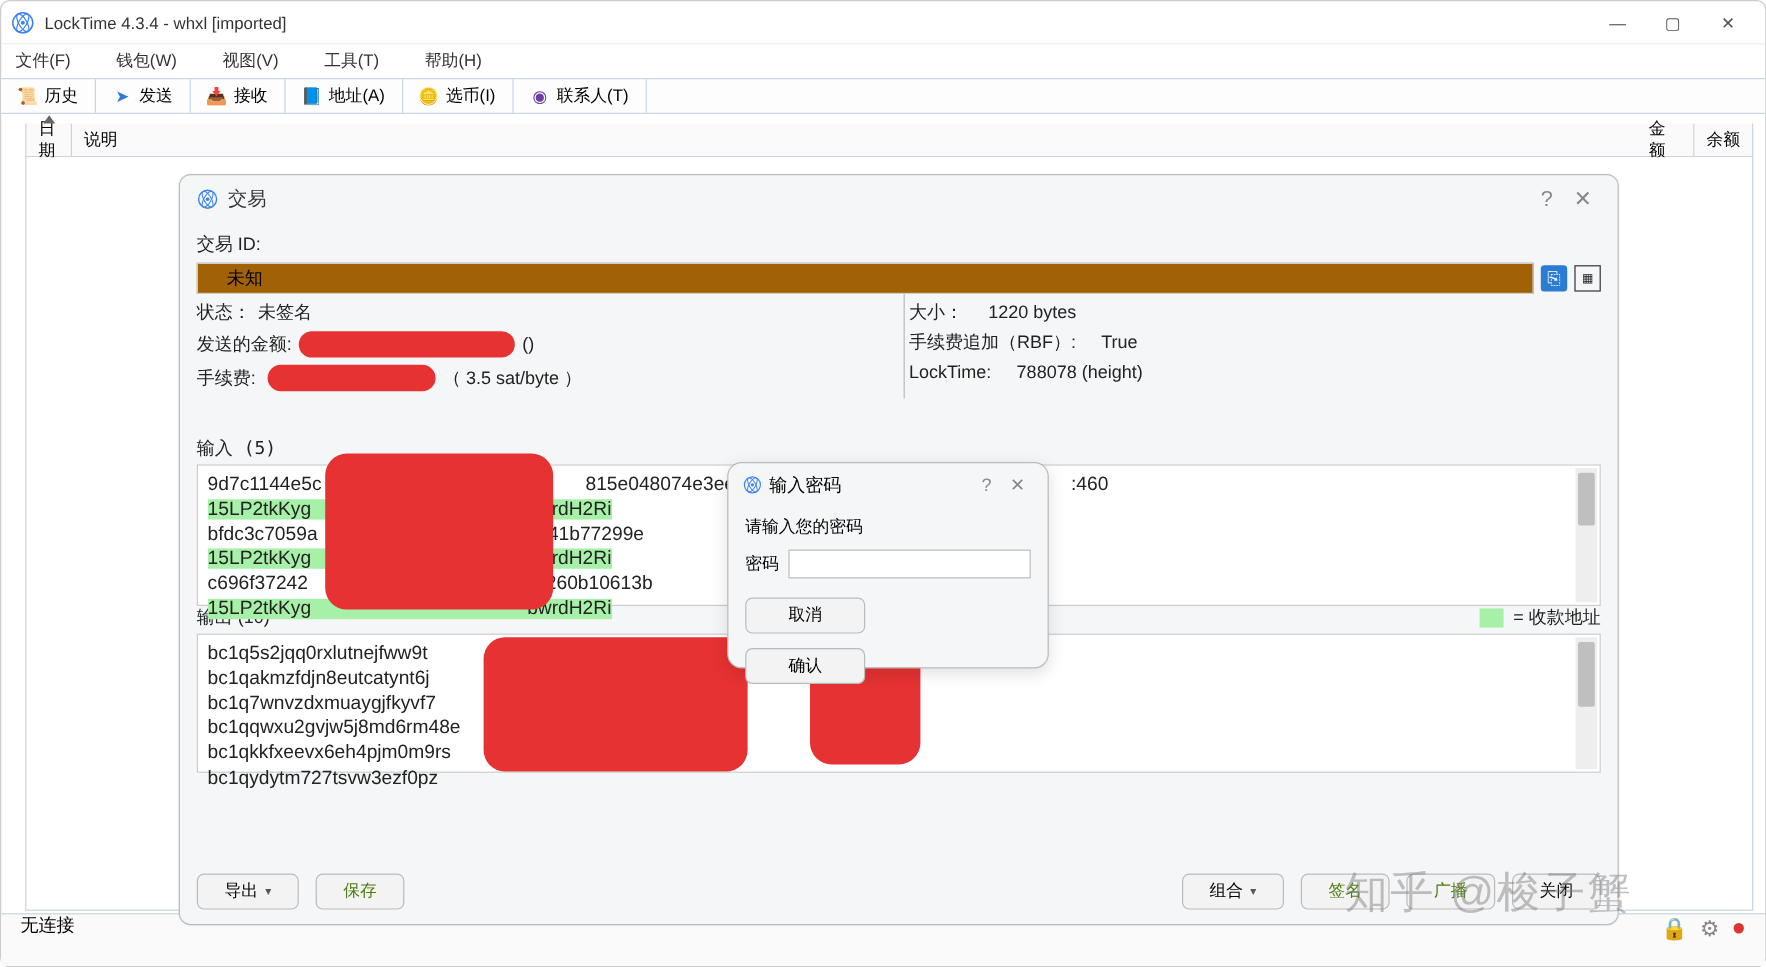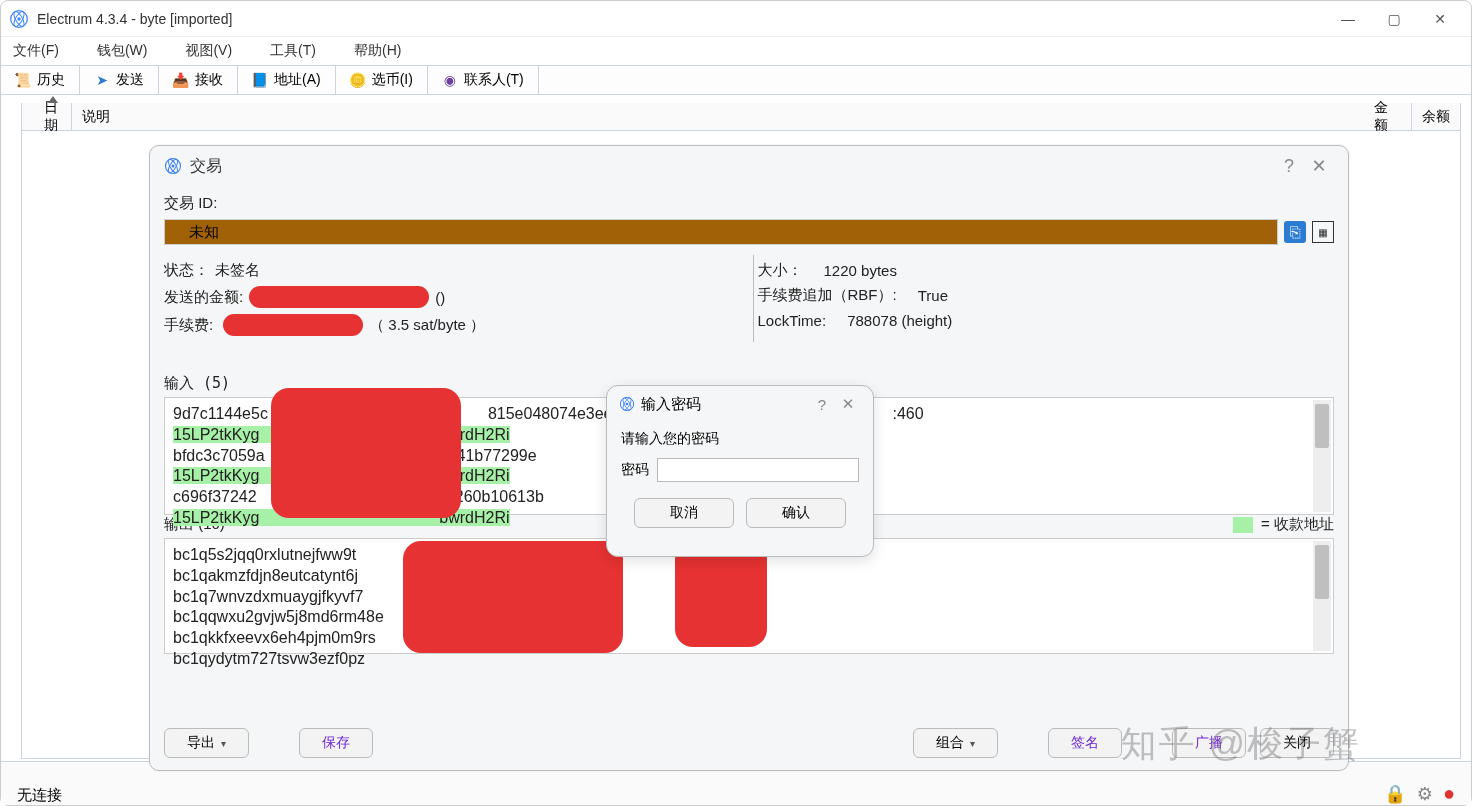--- a/index.html
+++ b/index.html
@@ -12,51 +12,51 @@
 .titlebar .title { font-size: 14px; color: #333; flex: 1; }
 .titlebar .winbtn { width: 46px; height: 30px; display: flex; align-items: center; justify-content: center; color: #555; font-size: 14px; cursor: pointer; }
 
 .menubar { height: 28px; display: flex; align-items: center; padding: 0 8px; font-size: 14px; color: #333; gap: 30px; }
 .menubar .menuitem { padding: 2px 4px; cursor: pointer; }
 
 .toolbar { height: 30px; display: flex; align-items: center; border: 1px solid #c9d4e0; border-left: none; border-right: none; background: #fdfdfd; font-size: 14px; }
 .toolbar .tbitem { display: flex; align-items: center; gap: 6px; padding: 0 14px; height: 100%; border-right: 1px solid #c9d4e0; cursor: pointer; }
 .toolbar .tbitem .icon { width: 16px; height: 16px; display: inline-flex; align-items: center; justify-content: center; font-size: 14px; }
 
-.columns-header { height: 28px; display: flex; border: 1px solid #c9d4e0; border-top: none; background: #fafafa; font-size: 14px; align-items: flex-end; margin: 8px 10px 0 20px; padding-left: 12px; }
+.columns-header { height: 28px; display: flex; border: 1px solid #c9d4e0; border-top: none; background: #fafafa; font-size: 14px; align-items: flex-end; margin: 8px 10px 0 20px; }
 .columns-header .col { padding: 0 10px; border-right: 1px solid #c9d4e0; height: 100%; display: flex; align-items: center; }
 .columns-header .col.date { width: 38px; position: relative; }
 .columns-header .col.date::before { content: ""; position: absolute; left: 14px; top: -7px; width: 0; height: 0; border-left: 5px solid transparent; border-right: 5px solid transparent; border-bottom: 7px solid #666; }
 .columns-header .col.desc { flex: 1; border-right: none; }
 .columns-header .col.amt { width: 48px; }
 .columns-header .col.bal { width: 48px; border-right: none; }
 
 .main-area { position: absolute; left: 20px; right: 10px; top: 130px; bottom: 46px; border: 1px solid #c9d4e0; border-top: none; background: #fff; }
 
-.statusbar { position: absolute; bottom: 0; left: 0; right: 0; height: 44px; border-top: 1px solid #c9d4e0; display: flex; align-items: flex-end; padding: 0 16px; font-size: 15px; background: #fafafa; }
+.statusbar { position: absolute; bottom: 0; left: 0; right: 0; height: 44px; border-top: 1px solid #c9d4e0; display: flex; align-items: flex-start; padding: 0 16px; font-size: 15px; background: #fafafa; }
 .statusbar .status-text { flex: 1; }
 .statusbar .status-icons { display: flex; gap: 10px; align-items: center; }
 .statusbar .status-icons span { font-size: 18px; }
 
 
 .tx-dialog { position: absolute; left: 148px; top: 144px; width: 1200px; height: 626px; background: #f5f6f7; border: 1px solid #bdbdbd; border-radius: 10px; box-shadow: 0 0 0 1px rgba(0,0,0,0.03); }
 .tx-dialog .dlg-title { height: 40px; display: flex; align-items: center; padding: 0 14px; font-size: 16px; color: #333; }
 .tx-dialog .dlg-title .logo { width: 18px; height: 18px; margin-right: 8px; }
 .tx-dialog .dlg-title .spacer { flex: 1; }
 .tx-dialog .dlg-title .dlgbtn { width: 30px; text-align: center; color: #888; font-size: 18px; cursor: pointer; }
 
 .tx-body { padding: 8px 14px 14px 14px; font-size: 15px; color: #222; position: relative; }
 .tx-body .label-row { margin-bottom: 6px; }
 .txid-input { width: 100%; display: flex; align-items: center; gap: 6px; }
 .txid-input input { flex: 1; height: 26px; border: 1px solid #ccc; padding: 0 24px; font-size: 15px; background: #a16207; }
 .txid-input .iconbtn { width: 22px; height: 22px; display: flex; align-items: center; justify-content: center; cursor: pointer; }
 .copy-icon { background: #2b7cd3; color: #fff; border-radius: 3px; font-size: 14px; }
 .qr-icon { border: 1px solid #333; font-size: 10px; }
 
-.details-grid { display: flex; margin-top: 10px; gap: 0; }
+.details-grid { display: flex; gap: 0; }
 .details-col { flex: 1; position: relative; }
 .details-col.left { border-right: 1px solid #bbb; padding-right: 12px; }
 .details-col.right { padding-left: 4px; }
 .detail-line { margin: 6px 0; font-size: 15px; display: flex; align-items: center; gap: 6px; font-family: "Microsoft YaHei", monospace; }
 
 .redact { display: inline-block; background: #e63232; border-radius: 14px; height: 22px; }
 .redact.w1 { width: 180px; }
 .redact.w2 { width: 140px; margin-left: 4px; }
 
 .inputs-label { margin-top: 32px; font-size: 15px; font-family: monospace; }
@@ -73,34 +73,34 @@
 .io-line .trail { margin-left: 8px; }
 
 .redact-block { position: absolute; background: #e63232; border-radius: 14px; }
 
 .outputs-header { display: flex; align-items: center; font-size: 15px; font-family: monospace; }
 .outputs-header .legend { margin-left: auto; display: flex; align-items: center; gap: 8px; font-family: "Microsoft YaHei"; }
 .legend-swatch { width: 20px; height: 16px; background: #a7f0a7; border: 0; }
 
 .dlg-buttons { position: absolute; bottom: 12px; left: 14px; right: 14px; display: flex; gap: 14px; align-items: center; }
 .dlg-buttons .btn { height: 30px; padding: 0 22px; border: 1px solid #bbb; border-radius: 6px; background: #f3f3f3; font-size: 14px; cursor: pointer; display: flex; align-items: center; gap: 6px; }
-.dlg-buttons .btn.disabled { color: #6d28d9; margin-left: 36px; }
+.dlg-buttons .btn.disabled { color: #4d7c0f; }
 .dlg-buttons .spacer { flex: 1; }
 .chev { font-size: 10px; color: #555; }
 
 
 .pwd-dialog { position: absolute; left: 605px; top: 384px; width: 268px; height: 172px; background: #f5f6f7; border: 1px solid #bbb; border-radius: 12px; box-shadow: 0 4px 14px rgba(0,0,0,0.12); z-index: 100; }
 .pwd-dialog .dlg-title { height: 36px; display: flex; align-items: center; padding: 0 12px; font-size: 15px; }
 .pwd-dialog .dlg-title .logo { width: 16px; height: 16px; margin-right: 6px; }
 .pwd-dialog .dlg-title .spacer { flex: 1; }
 .pwd-dialog .dlg-title .dlgbtn { width: 26px; text-align: center; color: #888; cursor: pointer; }
 .pwd-body { padding: 8px 14px; font-size: 14px; }
 .pwd-row { display: flex; align-items: center; gap: 8px; margin-top: 10px; }
 .pwd-row input { flex: 1; height: 24px; border: 1px solid #bbb; padding: 0 4px; }
-.pwd-buttons { display: flex; gap: 12px; justify-content: center; margin-top: 16px; }
+.pwd-buttons { display: flex; gap: 12px; justify-content: center; margin-top: 16px; flex-direction: column; }
 .pwd-buttons .btn { height: 30px; width: 100px; border: 1px solid #bbb; border-radius: 6px; background: #f3f3f3; font-size: 14px; cursor: pointer; }
 
 .electrum-logo { display: inline-block; }
 .electrum-logo svg { width: 100%; height: 100%; }
 
 .watermark { position: absolute; right: 110px; bottom: 36px; font-size: 36px; color: rgba(120,120,120,0.45); font-weight: 500; pointer-events: none; letter-spacing: 2px; }
 </style>
 </head>
 <body>
 
@@ -108,21 +108,21 @@
 
   <div class="titlebar">
     <span class="electrum-logo logo">
       <svg viewBox="0 0 24 24">
           <circle cx="12" cy="12" r="10" fill="none" stroke="#3b82f6" stroke-width="1.5"></circle>
           <ellipse cx="12" cy="12" rx="10" ry="4" fill="none" stroke="#3b82f6" stroke-width="1.2" transform="rotate(60 12 12)"></ellipse>
           <ellipse cx="12" cy="12" rx="10" ry="4" fill="none" stroke="#3b82f6" stroke-width="1.2" transform="rotate(-60 12 12)"></ellipse>
           <circle cx="12" cy="12" r="2" fill="#3b82f6"></circle>
         </svg>
     </span>
-    <span class="title">Electrum 4.3.4  -  byte  [imported]</span>
+    <span class="title">LockTime 4.3.4  -  whxl  [imported]</span>
     <div class="winbtn">—</div>
     <div class="winbtn">▢</div>
     <div class="winbtn">✕</div>
   </div>
 
   <div class="menubar">
     <span class="menuitem">文件(F)</span>
     <span class="menuitem">钱包(W)</span>
     <span class="menuitem">视图(V)</span>
     <span class="menuitem">工具(T)</span>

